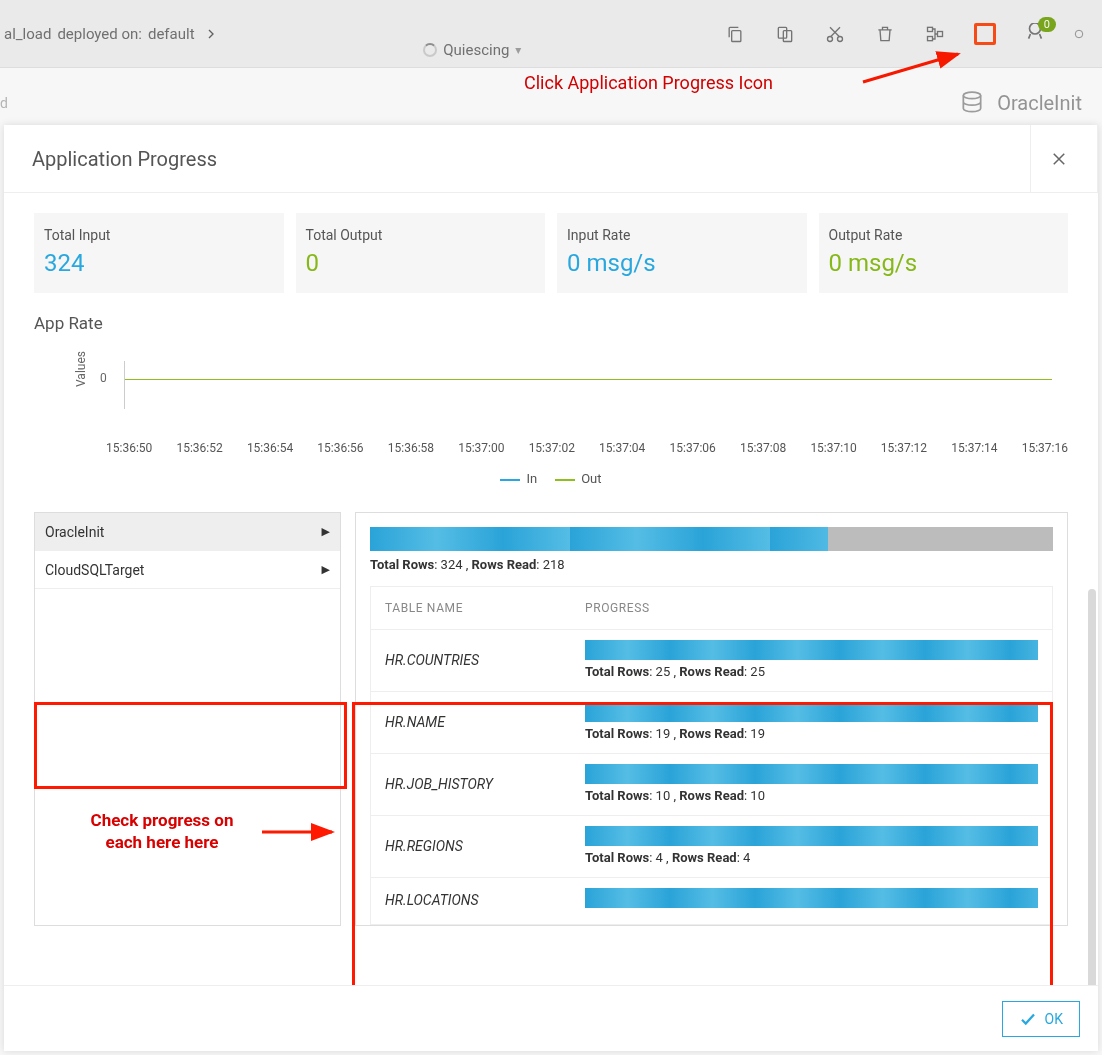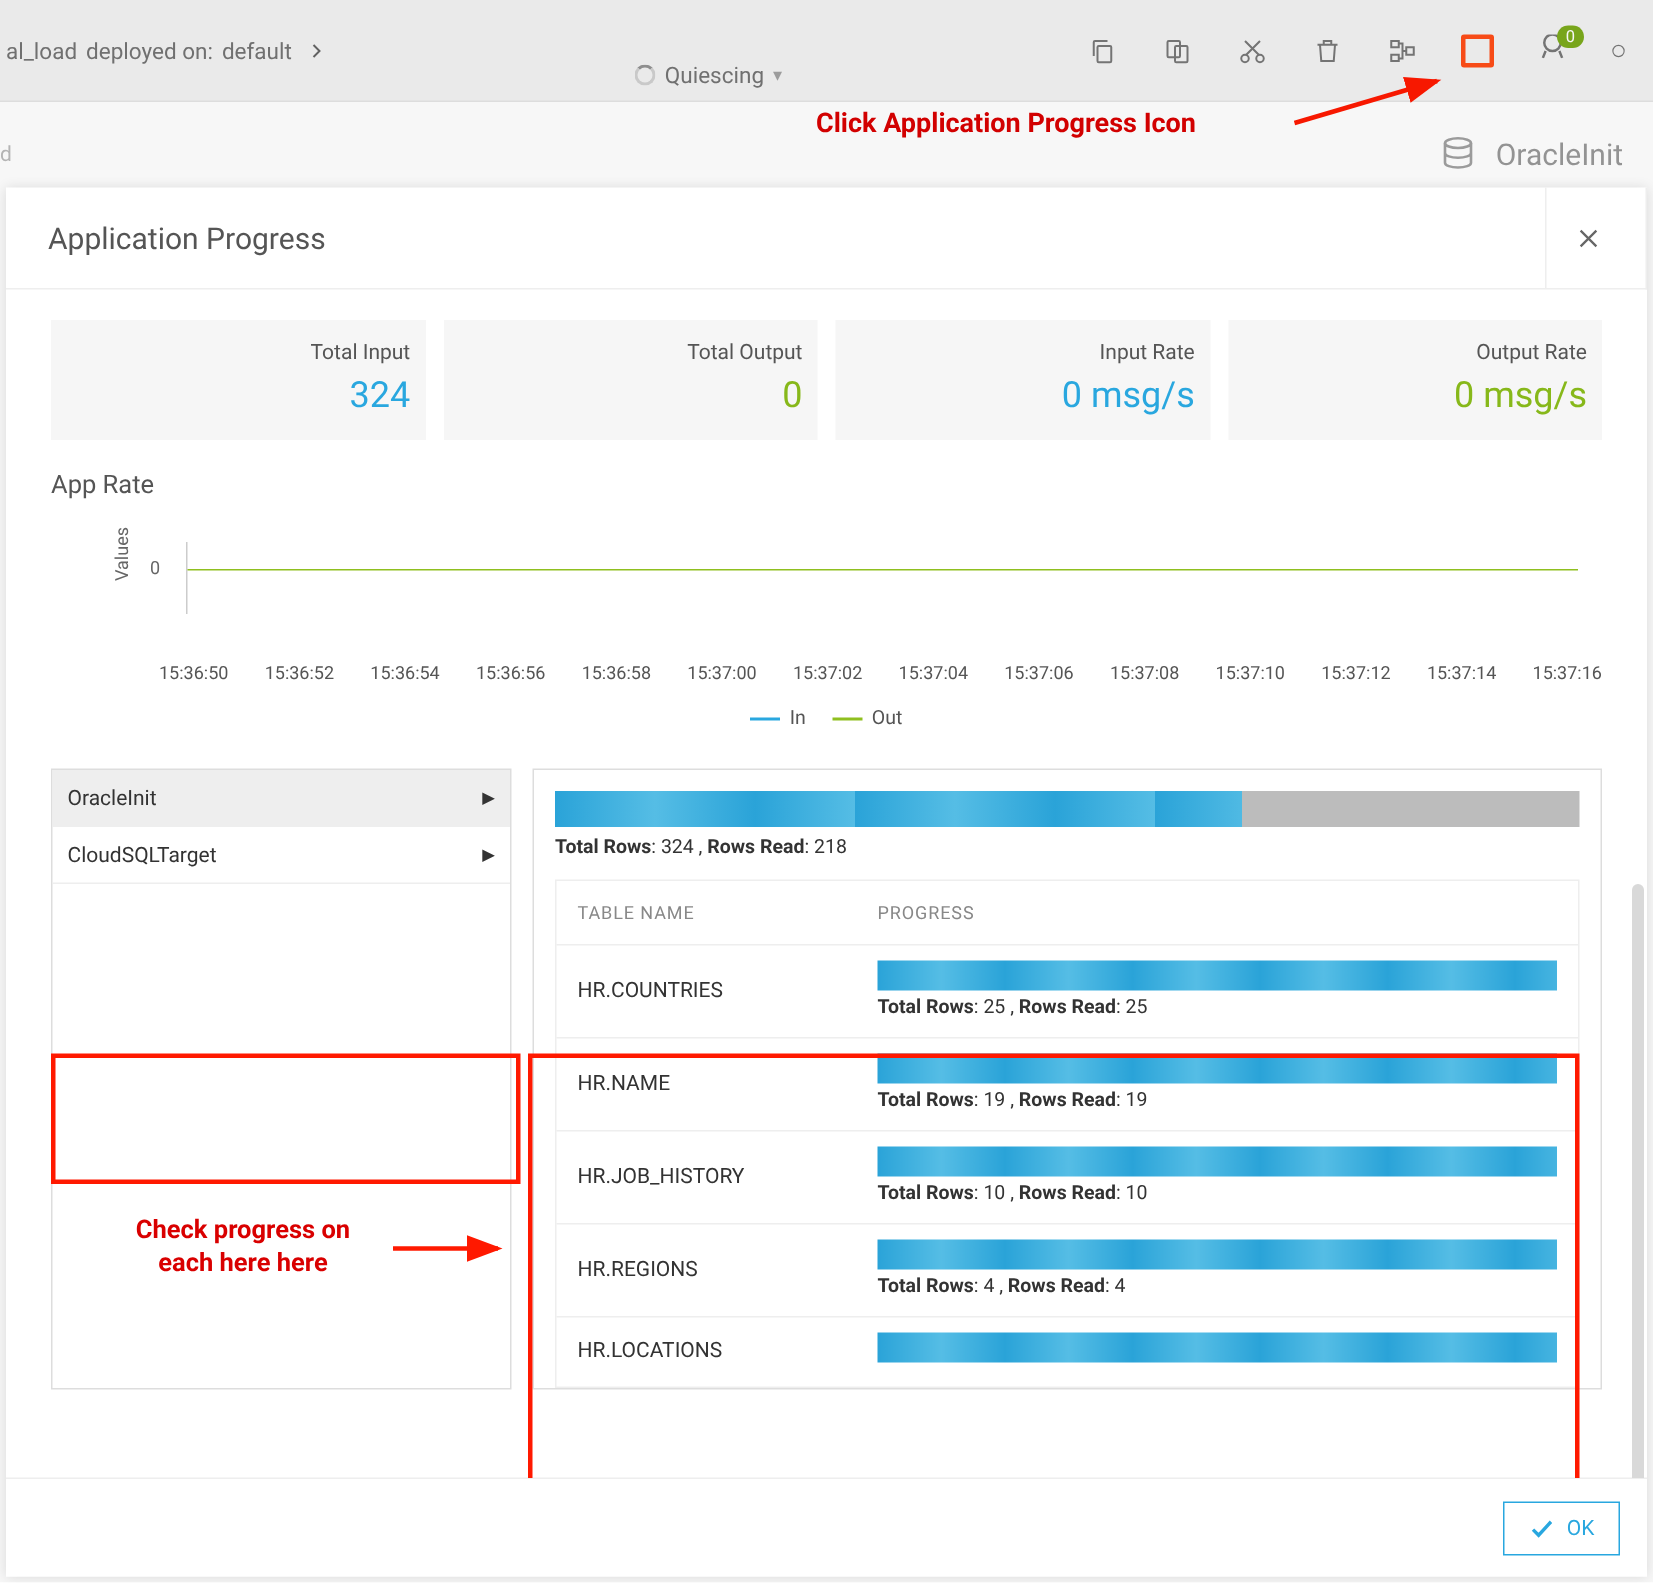--- a/index.html
+++ b/index.html
@@ -8,37 +8,37 @@
   .topbar .left { display:flex; align-items:center; gap:6px; color:#666; font-size:15px; padding-left:4px;}
   .topbar .left .chev { width:20px; height:20px; display:flex;align-items:center;justify-content:center;color:#555;}
   .topbar .center { flex:1; display:flex; justify-content:center; align-items:center; gap:6px; color:#666; font-size:15px;margin-top:32px;}
   .topbar .center .drop { font-size:12px; color:#999;}
   .topbar .spinner { width:14px;height:14px;border:2px solid #ccc;border-top-color:#888;border-radius:50%;}
   .topbar .icons { display:flex; gap:28px; align-items:center; padding-right:18px;}
   .topbar .icons .ic { width:22px;height:22px; color:#6a6a6a; display:flex;align-items:center;justify-content:center;}
   .topbar .icons .badge { position:relative;}
   .topbar .icons .badge .count { position:absolute; top:-6px; right:-10px; background:#6ea204; color:#fff; font-size:11px; border-radius:10px; padding:1px 6px;}
   .topbar .highlighted { border:3px solid #ff3b00; padding:6px 8px; border-radius:2px;}
-  .annotation-top { position:absolute; top:72px; left:544px; color:#d90000; font-weight:bold; font-size:18px; }
+  .annotation-top { position:absolute; top:72px; left:524px; color:#d90000; font-weight:normal; font-size:18px; }
   .arrow-top { position:absolute; top:48px; left:858px; width:110px; height:40px;}
   .arrow-top svg { overflow:visible;}
   .sub-header { position:absolute; top:90px; right:20px; display:flex; align-items:center; gap:12px; color:#444; font-size:20px; opacity:0.55;}
   .sub-header .db-ic { width:26px;height:26px;color:#555;}
   .edge-text { position:absolute; top:95px; left:0; color:#777; font-size:14px; opacity:0.5;}
 
   
   .overlay { position:absolute; top:0;left:0;right:0;bottom:0; background:rgba(0,0,0,0.03);}
   .modal { position:absolute; top:125px; left:4px; right:4px; bottom:4px; background:#fff; box-shadow:0 0 8px rgba(0,0,0,0.12); display:flex; flex-direction:column;}
   .modal-header { height:68px; display:flex; align-items:center; justify-content:space-between; padding:0 28px; border-bottom:1px solid #eee; border-right:1px solid #eee; position:relative;}
   .modal-header .vline { position:absolute; right:66px; top:0; bottom:0; width:1px; background:#eee;}
   .modal-title { font-size:20px; color:#555; font-weight:400;}
   .close-x { width:20px;height:20px;color:#666; cursor:pointer; display:flex;align-items:center;justify-content:center;}
   .modal-body { flex:1; overflow:auto; padding:20px 30px 0 30px; position:relative;}
   .stats-row { display:flex; gap:12px; margin-bottom:20px;}
-  .stat-card { flex:1; background:#f6f6f6; padding:14px 10px 16px 10px; text-align:right;}
+  .stat-card { flex:1; background:#f6f6f6; padding:14px 10px 16px 10px; text-align:left;}
   .stat-card .lbl { color:#555; font-size:14px; margin-bottom:6px;}
   .stat-card .val { font-size:24px;}
   .stat-card .val.blue { color:#29a7df;}
   .stat-card .val.green { color:#87b81a;}
 
   .section-title { font-size:17px; color:#555; margin:8px 0 14px 0;}
 
   .chart-area { position:relative; height:155px; margin-bottom:10px; }
   .chart-ylabel { position:absolute; left:40px; top:40px; transform:rotate(-90deg); transform-origin:left top; font-size:12px; color:#666;}
   .chart-zero { position:absolute; left:66px; top:24px; font-size:12px; color:#666;}
@@ -59,21 +59,21 @@
   .right-panel .rp-title { font-size:16px; color:#555; margin-bottom:12px;}
   .overall-bar { height:24px; width:100%; background:#bcbcbc; position:relative; margin-bottom:6px;}
   .overall-bar .fill { height:100%; background:linear-gradient(90deg,#2aa3d8,#55bde5,#2aa3d8,#55bde5); background-size:200px 100%;}
   .overall-text { font-size:13px; color:#333;}
   .overall-text b { font-weight:bold;}
 
   .tbl { margin-top:14px; border:1px solid #eee;}
   .tbl-head { display:flex; padding:14px 14px; font-size:12px; letter-spacing:0.6px; color:#888;}
   .tbl-head .col1 { width:200px;}
   .tbl-row { display:flex; padding:10px 14px 12px 14px; border-top:1px solid #eee; align-items:center;}
-  .tbl-row .col1 { width:200px; font-size:14px; color:#333;}
+  .tbl-row .col1 { width:200px; font-size:14px; color:#333;font-style:italic;}
   .tbl-row .col2 { flex:1;}
   .tbl-row .pbar { height:20px; width:100%; background:linear-gradient(90deg,#2aa3d8,#55bde5,#2aa3d8,#55bde5,#2aa3d8); background-size:170px 100%; margin-bottom:4px;}
   .tbl-row .ptxt { font-size:13px;}
   .tbl-row .ptxt b { font-weight:bold;}
 
   .annotation-left { position:absolute; left:58px; top:616px; width:200px; text-align:center; color:#d90000; font-weight:bold; font-size:17px; line-height:1.3;}
   .arrow-left { position:absolute; left:256px; top:628px; width:80px; height:22px;}
 
   .red-box-1 { position:absolute; border:3px solid #ff1900;}
   .red-box-left { left:30px; top:509px; width:313px; height:87px;}

